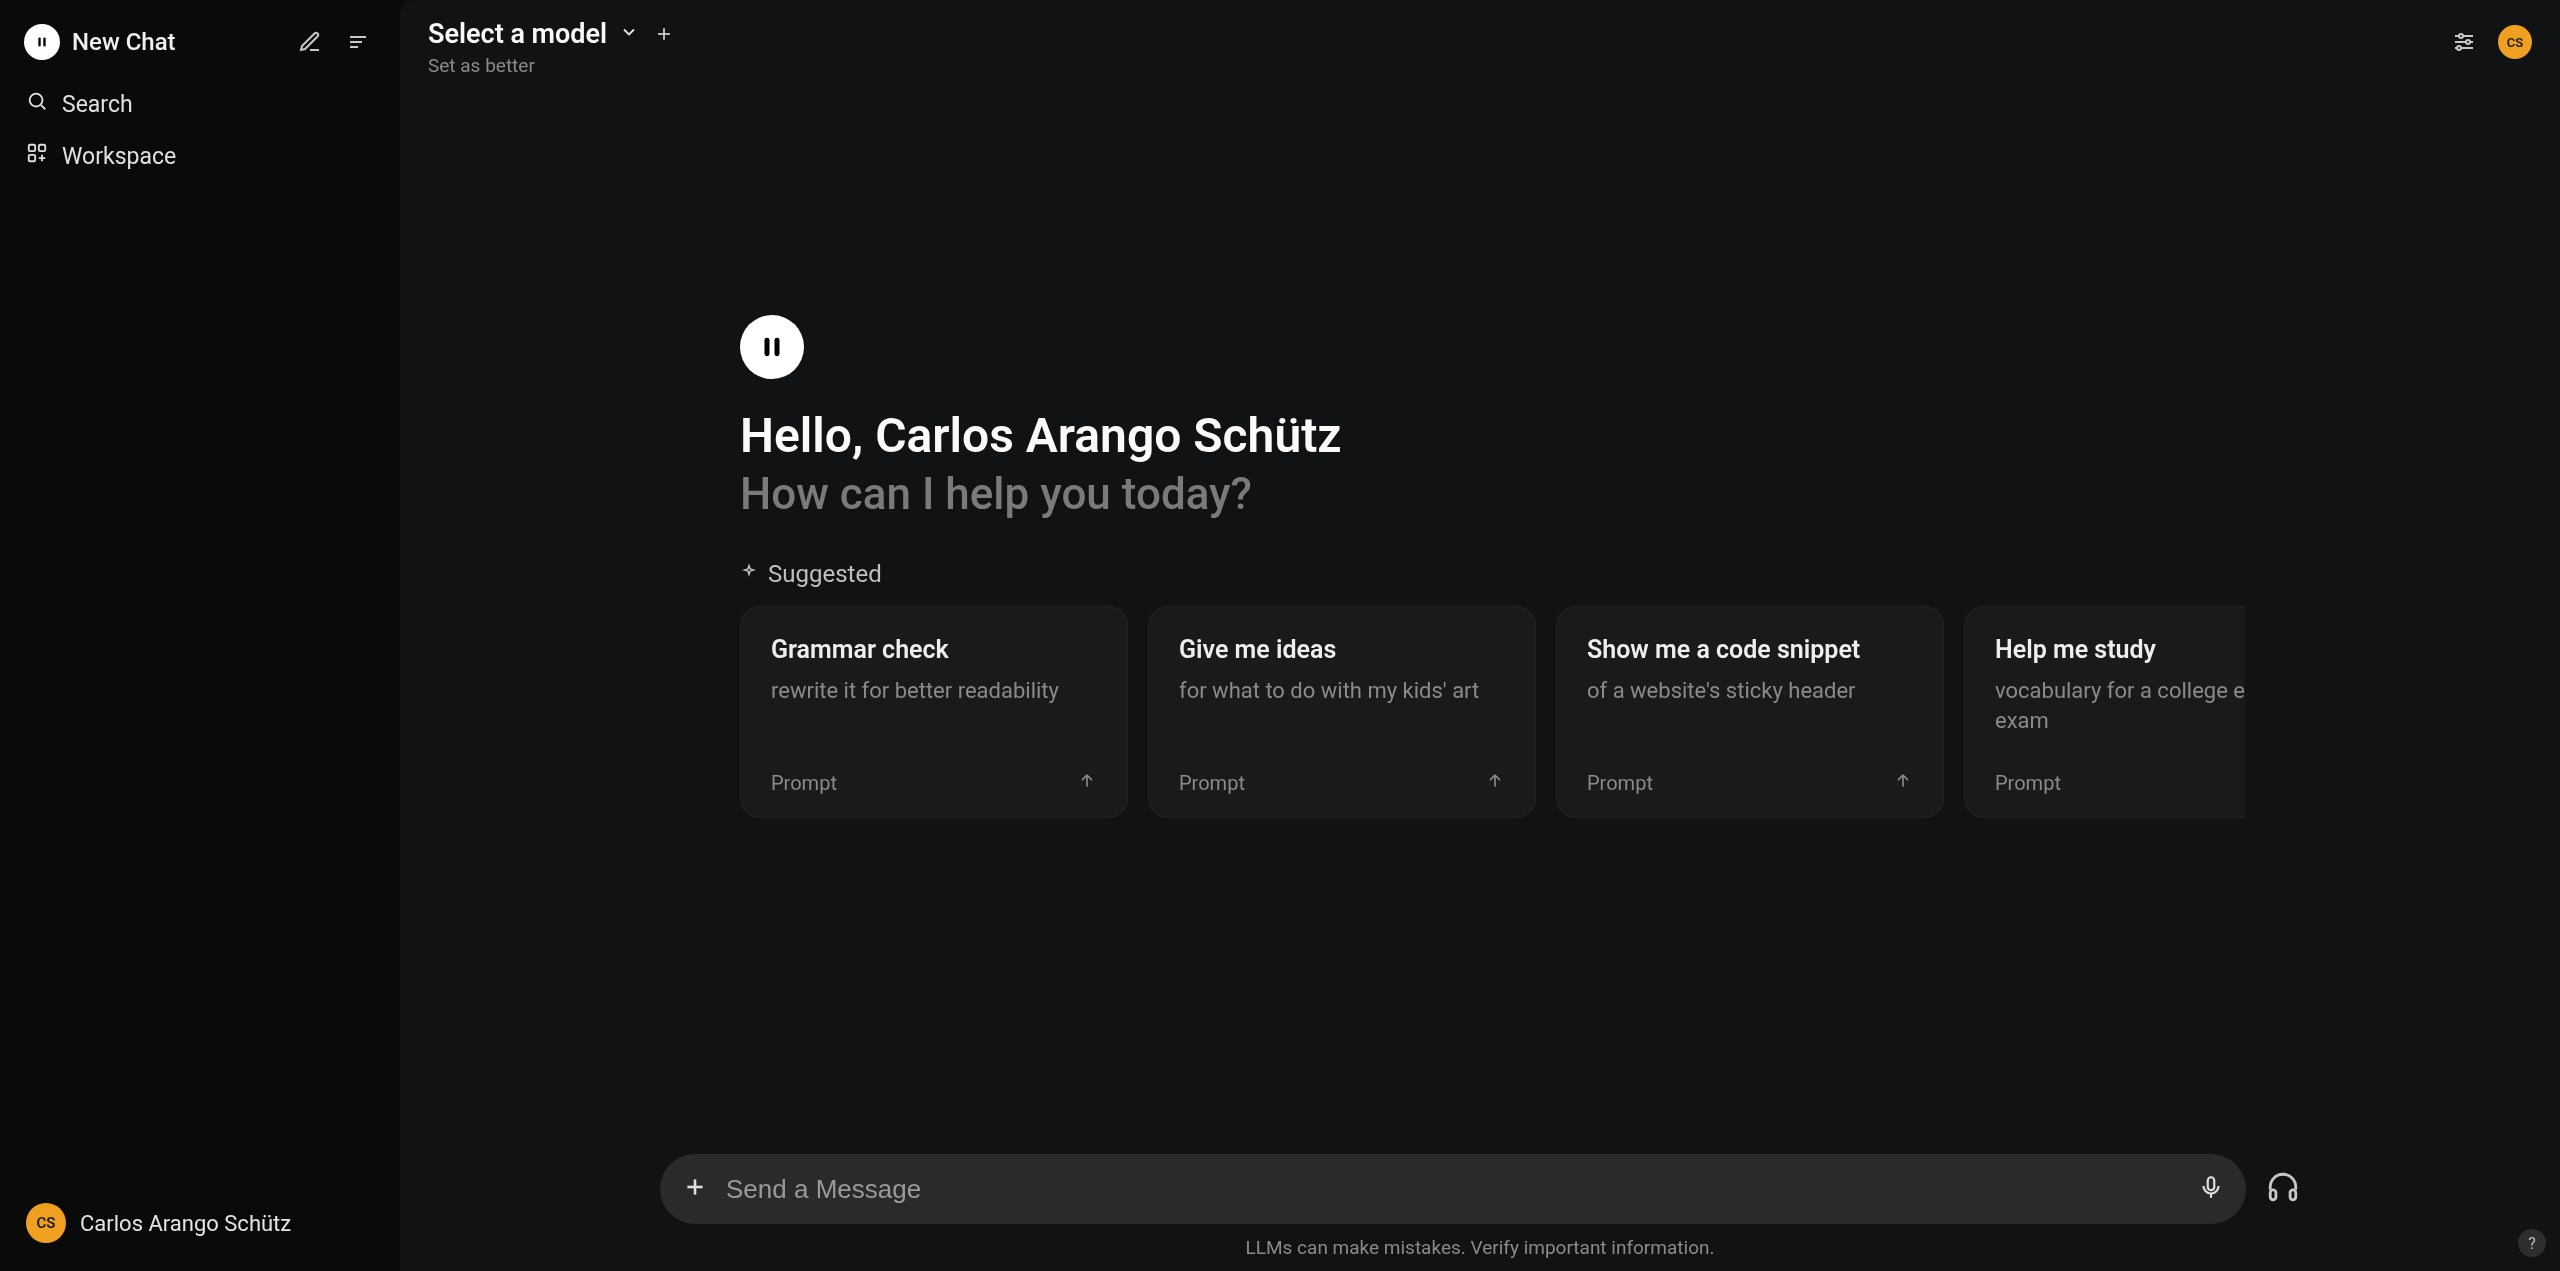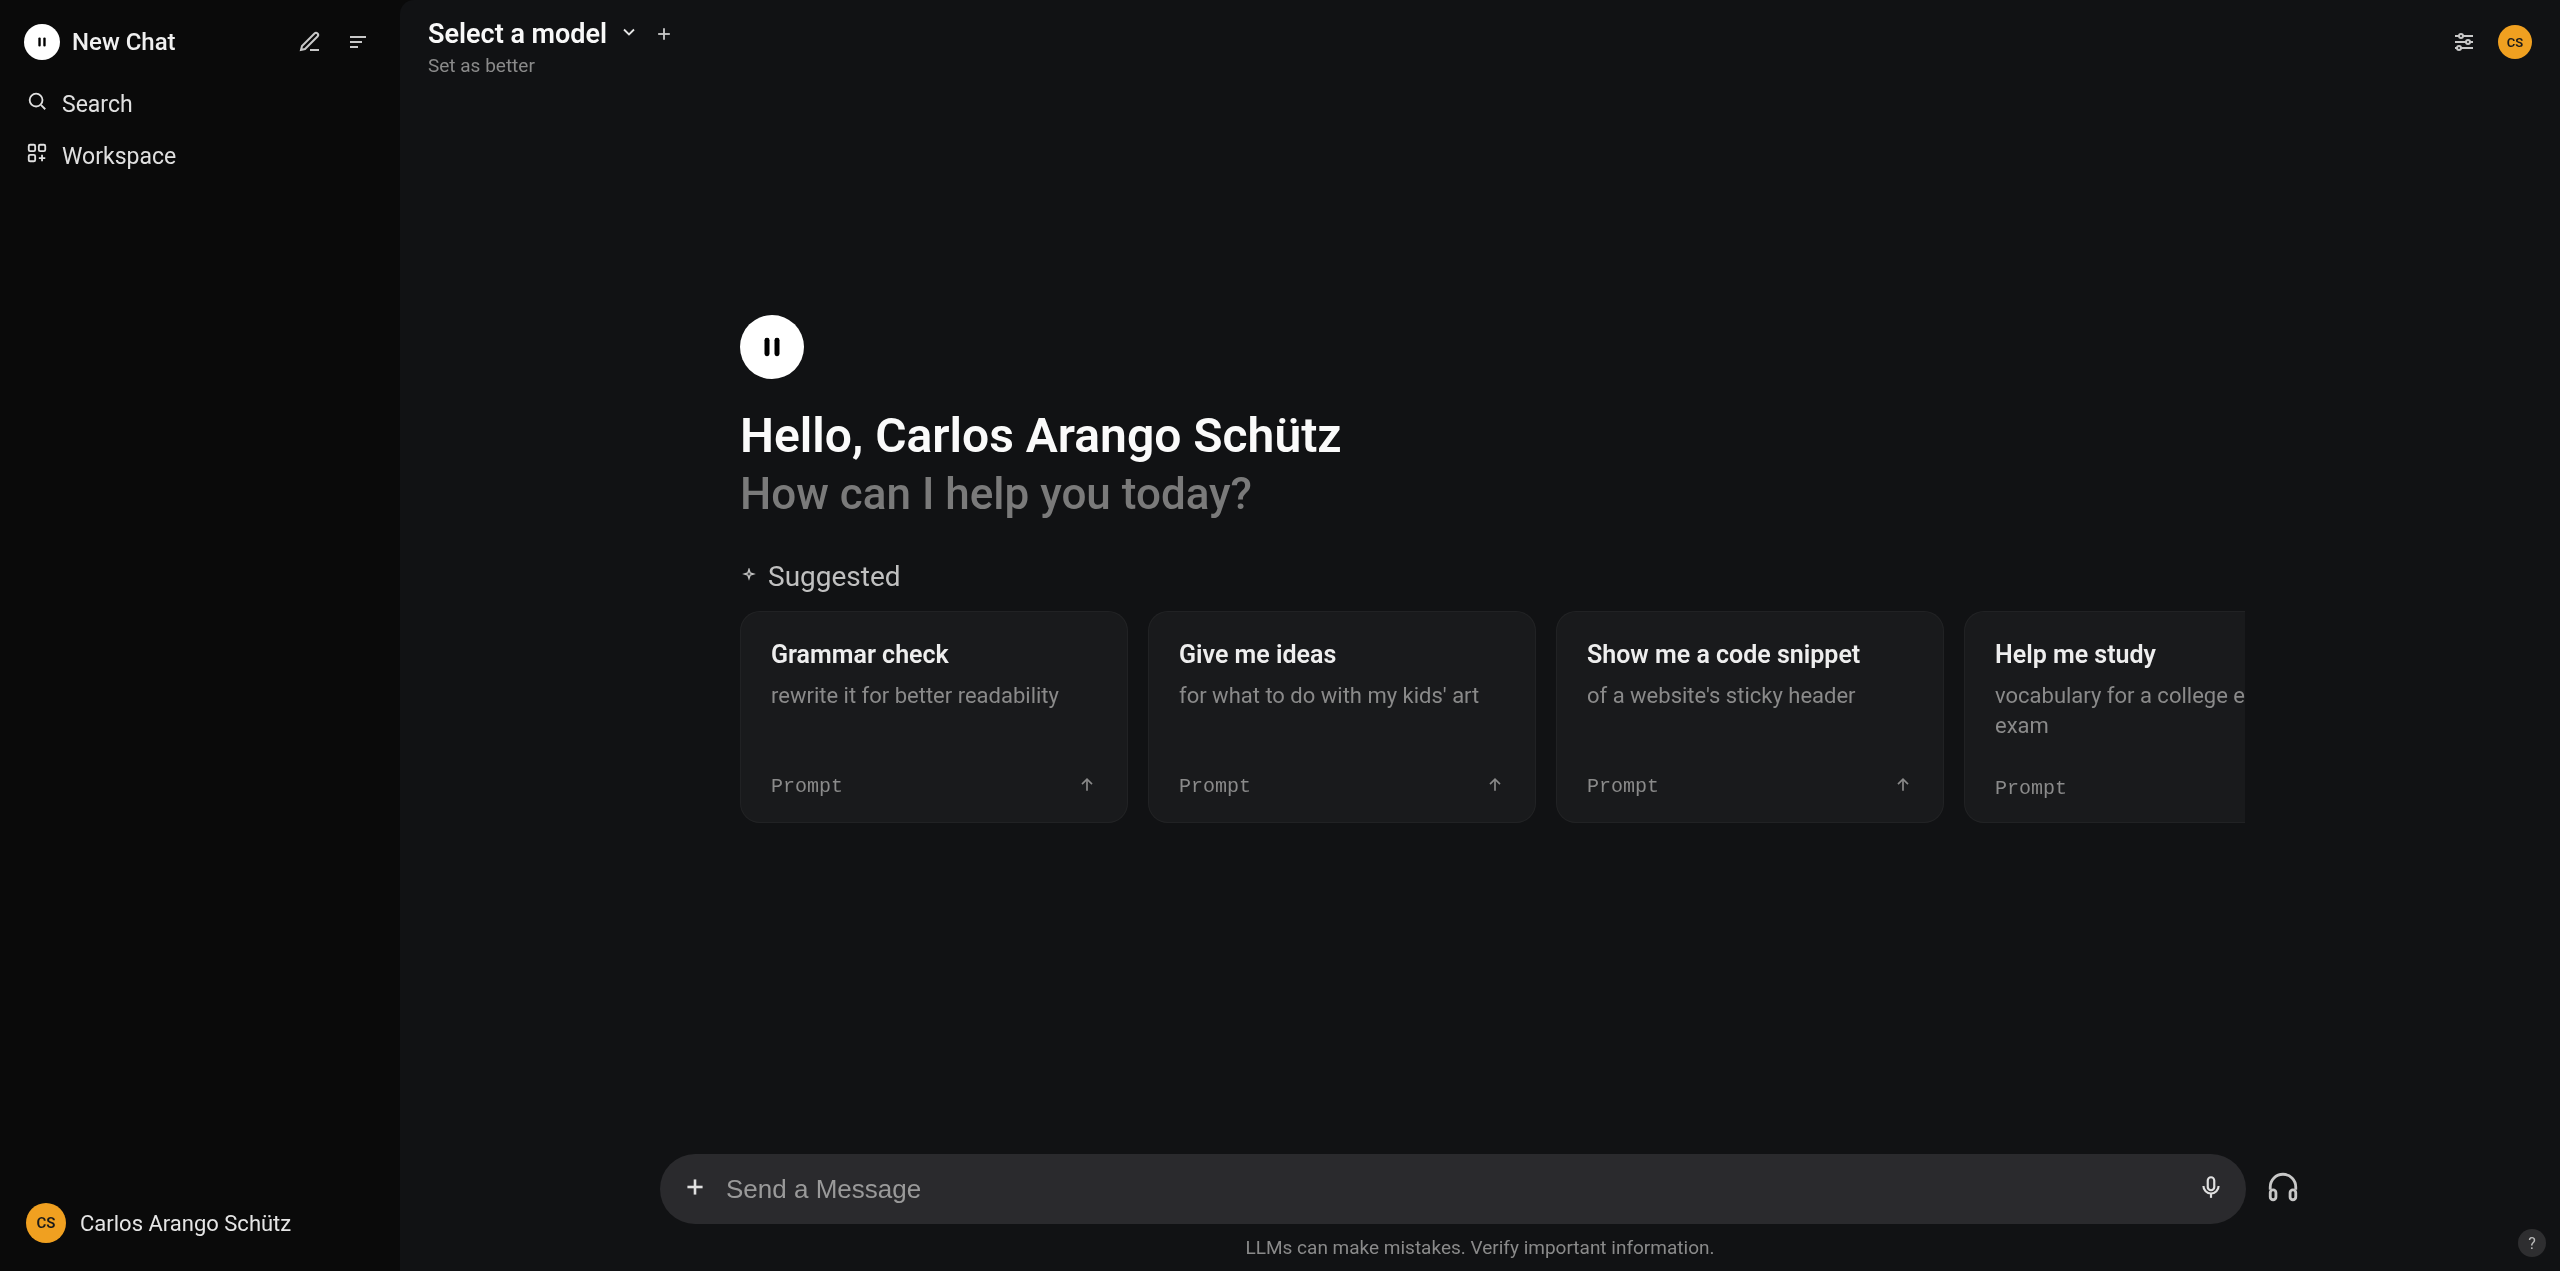--- a/index.html
+++ b/index.html
@@ -183,21 +183,21 @@
   font-size: 44px;
   font-weight: 500;
   color: #7a7a7a;
   margin-bottom: 40px;
 }
 .suggested-row {
   display: flex;
   align-items: center;
   gap: 10px;
   color: #c0c0c0;
-  font-size: 28px;
+  font-size: 24px;
   margin-bottom: 18px;
 }
 .suggested-row svg { width: 18px; height: 18px; }
 
 .cards {
   display: flex;
   gap: 20px;
   width: 1505px;
   overflow: hidden;
 }
@@ -209,21 +209,21 @@
   border-radius: 20px;
   padding: 28px 30px 22px 30px;
   display: flex;
   flex-direction: column;
   cursor: pointer;
   min-height: 212px;
 }
 .card-title { font-size: 25px; font-weight: 600; color: #eeeeee; margin-bottom: 12px; }
 .card-sub { font-size: 22px; color: #8a8a8a; line-height: 1.35; }
 .card-spacer { flex: 1; min-height: 30px; }
-.card-foot { display: flex; align-items: flex-start; justify-content: space-between; font-family: Liberation Mono, monospace; }
+.card-foot { display: flex; align-items: flex-start; justify-content: space-between; }
 .card-foot .tag { font-size: 20px; color: #8a8a8a; }
 .card-foot svg { width: 20px; height: 20px; color: #8a8a8a; }
 
 
 .composer-wrap {
   padding: 14px 260px 4px 260px;
   display: flex;
   align-items: center;
   gap: 20px;
 }

